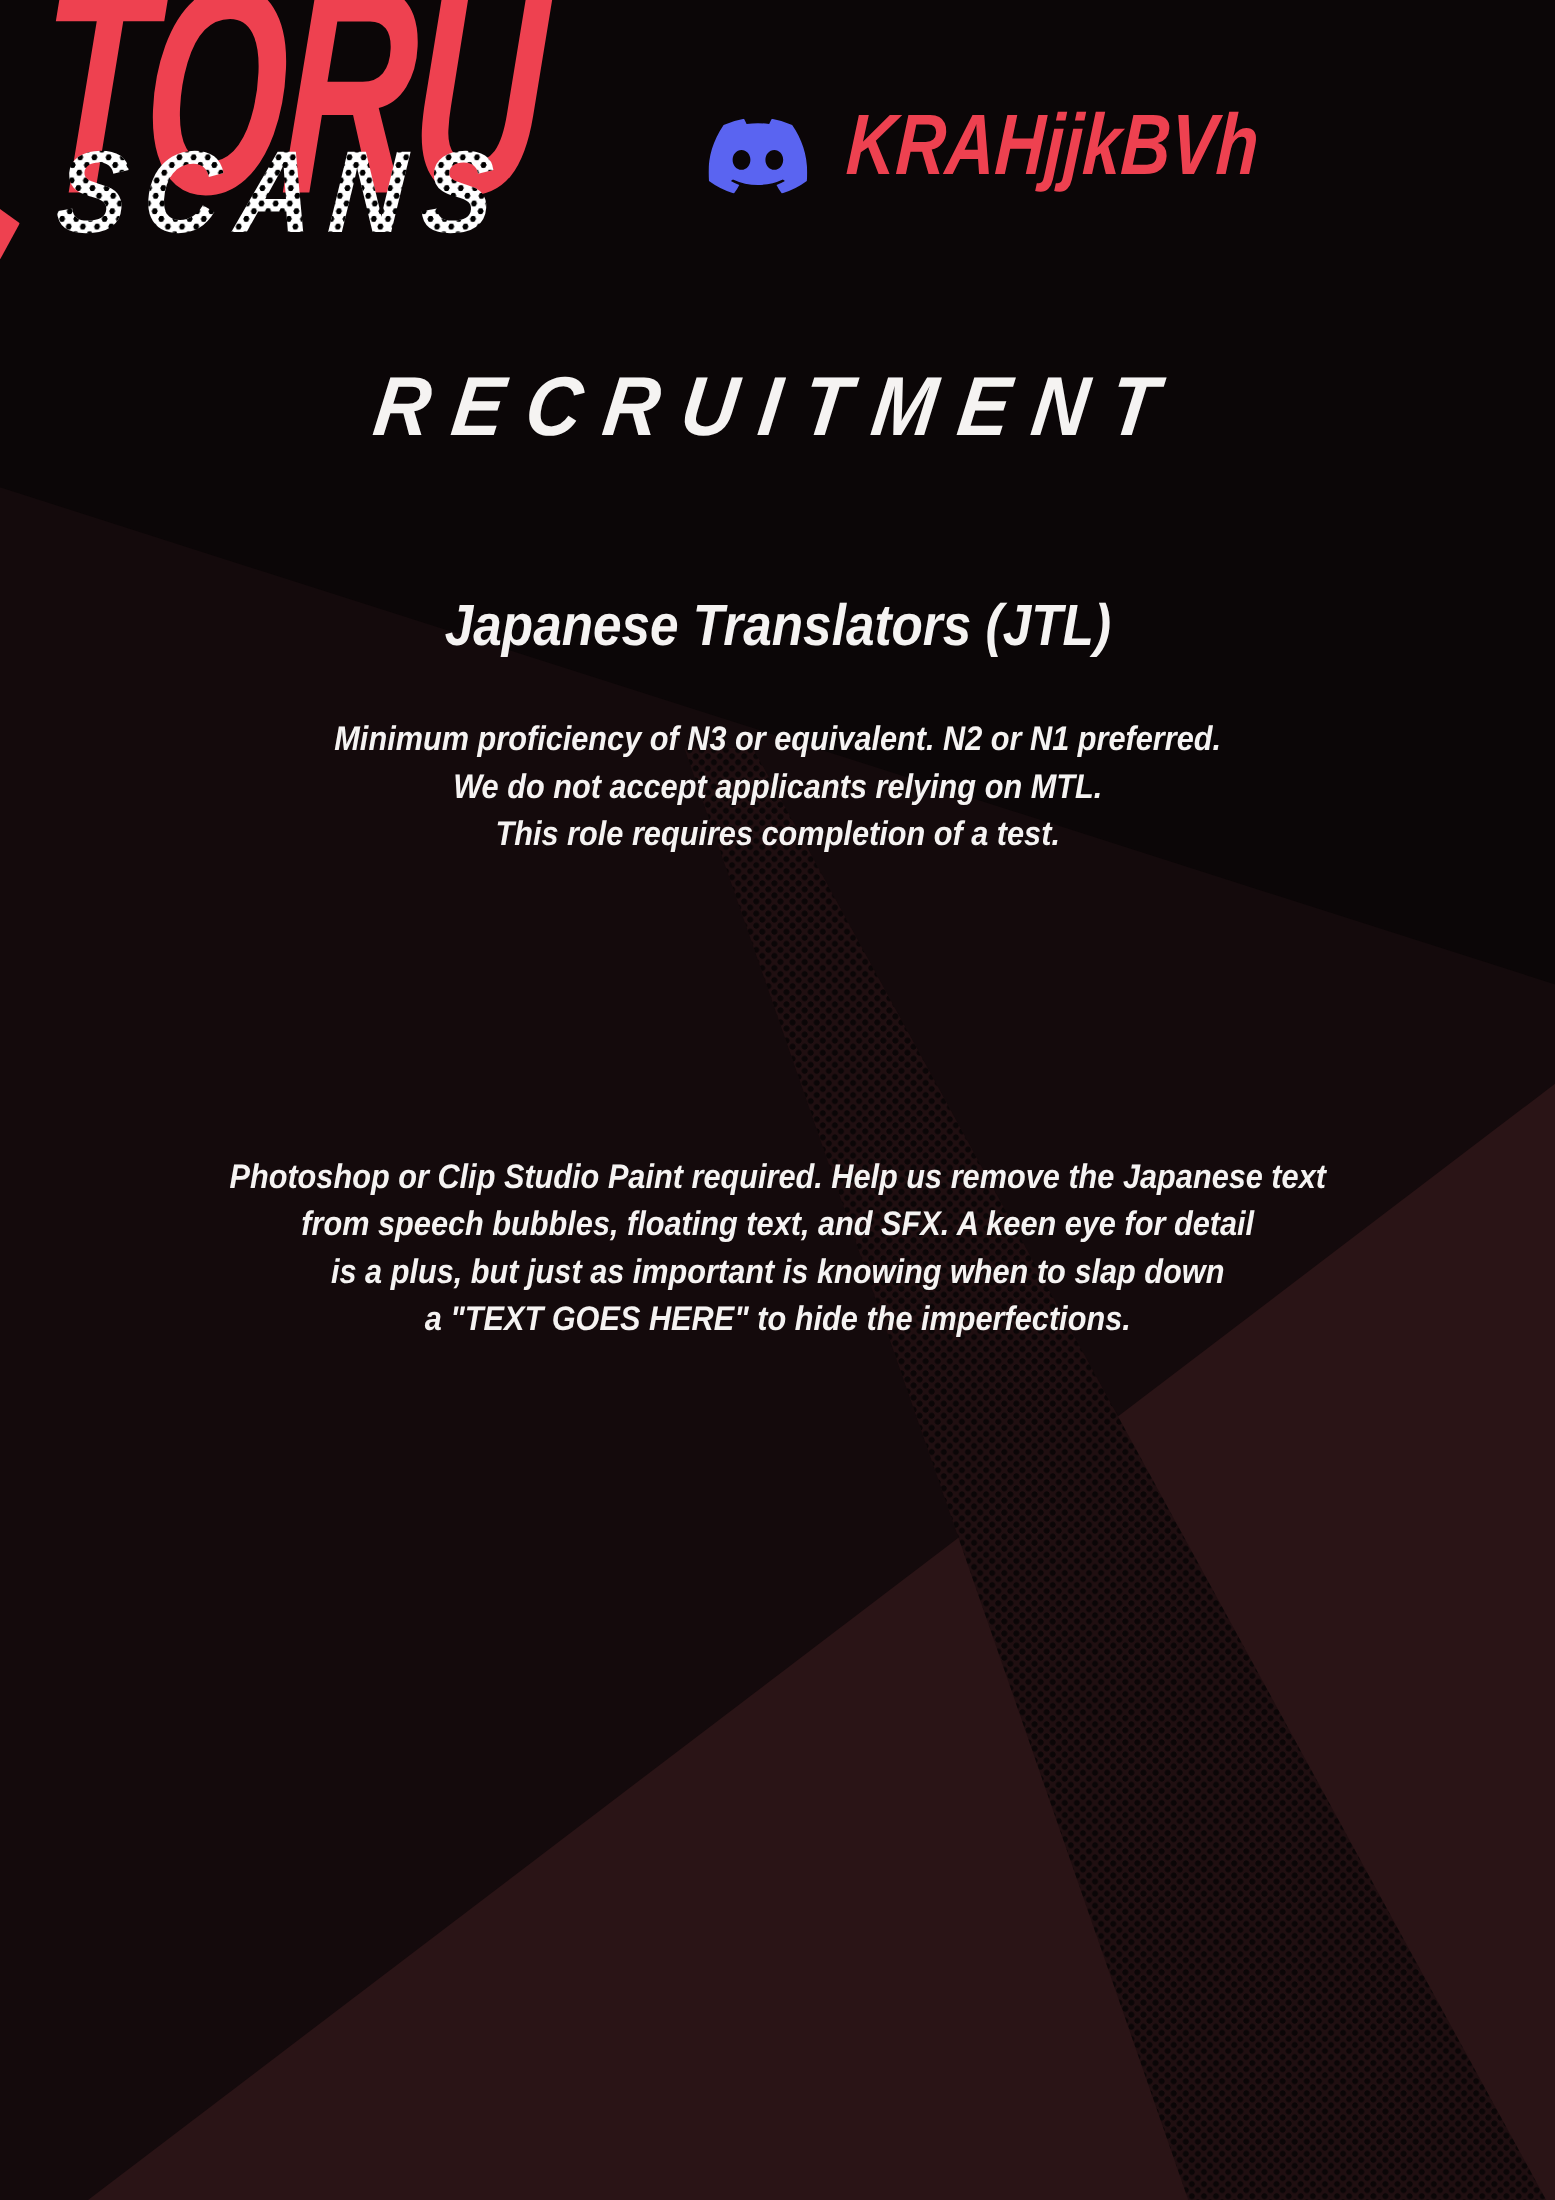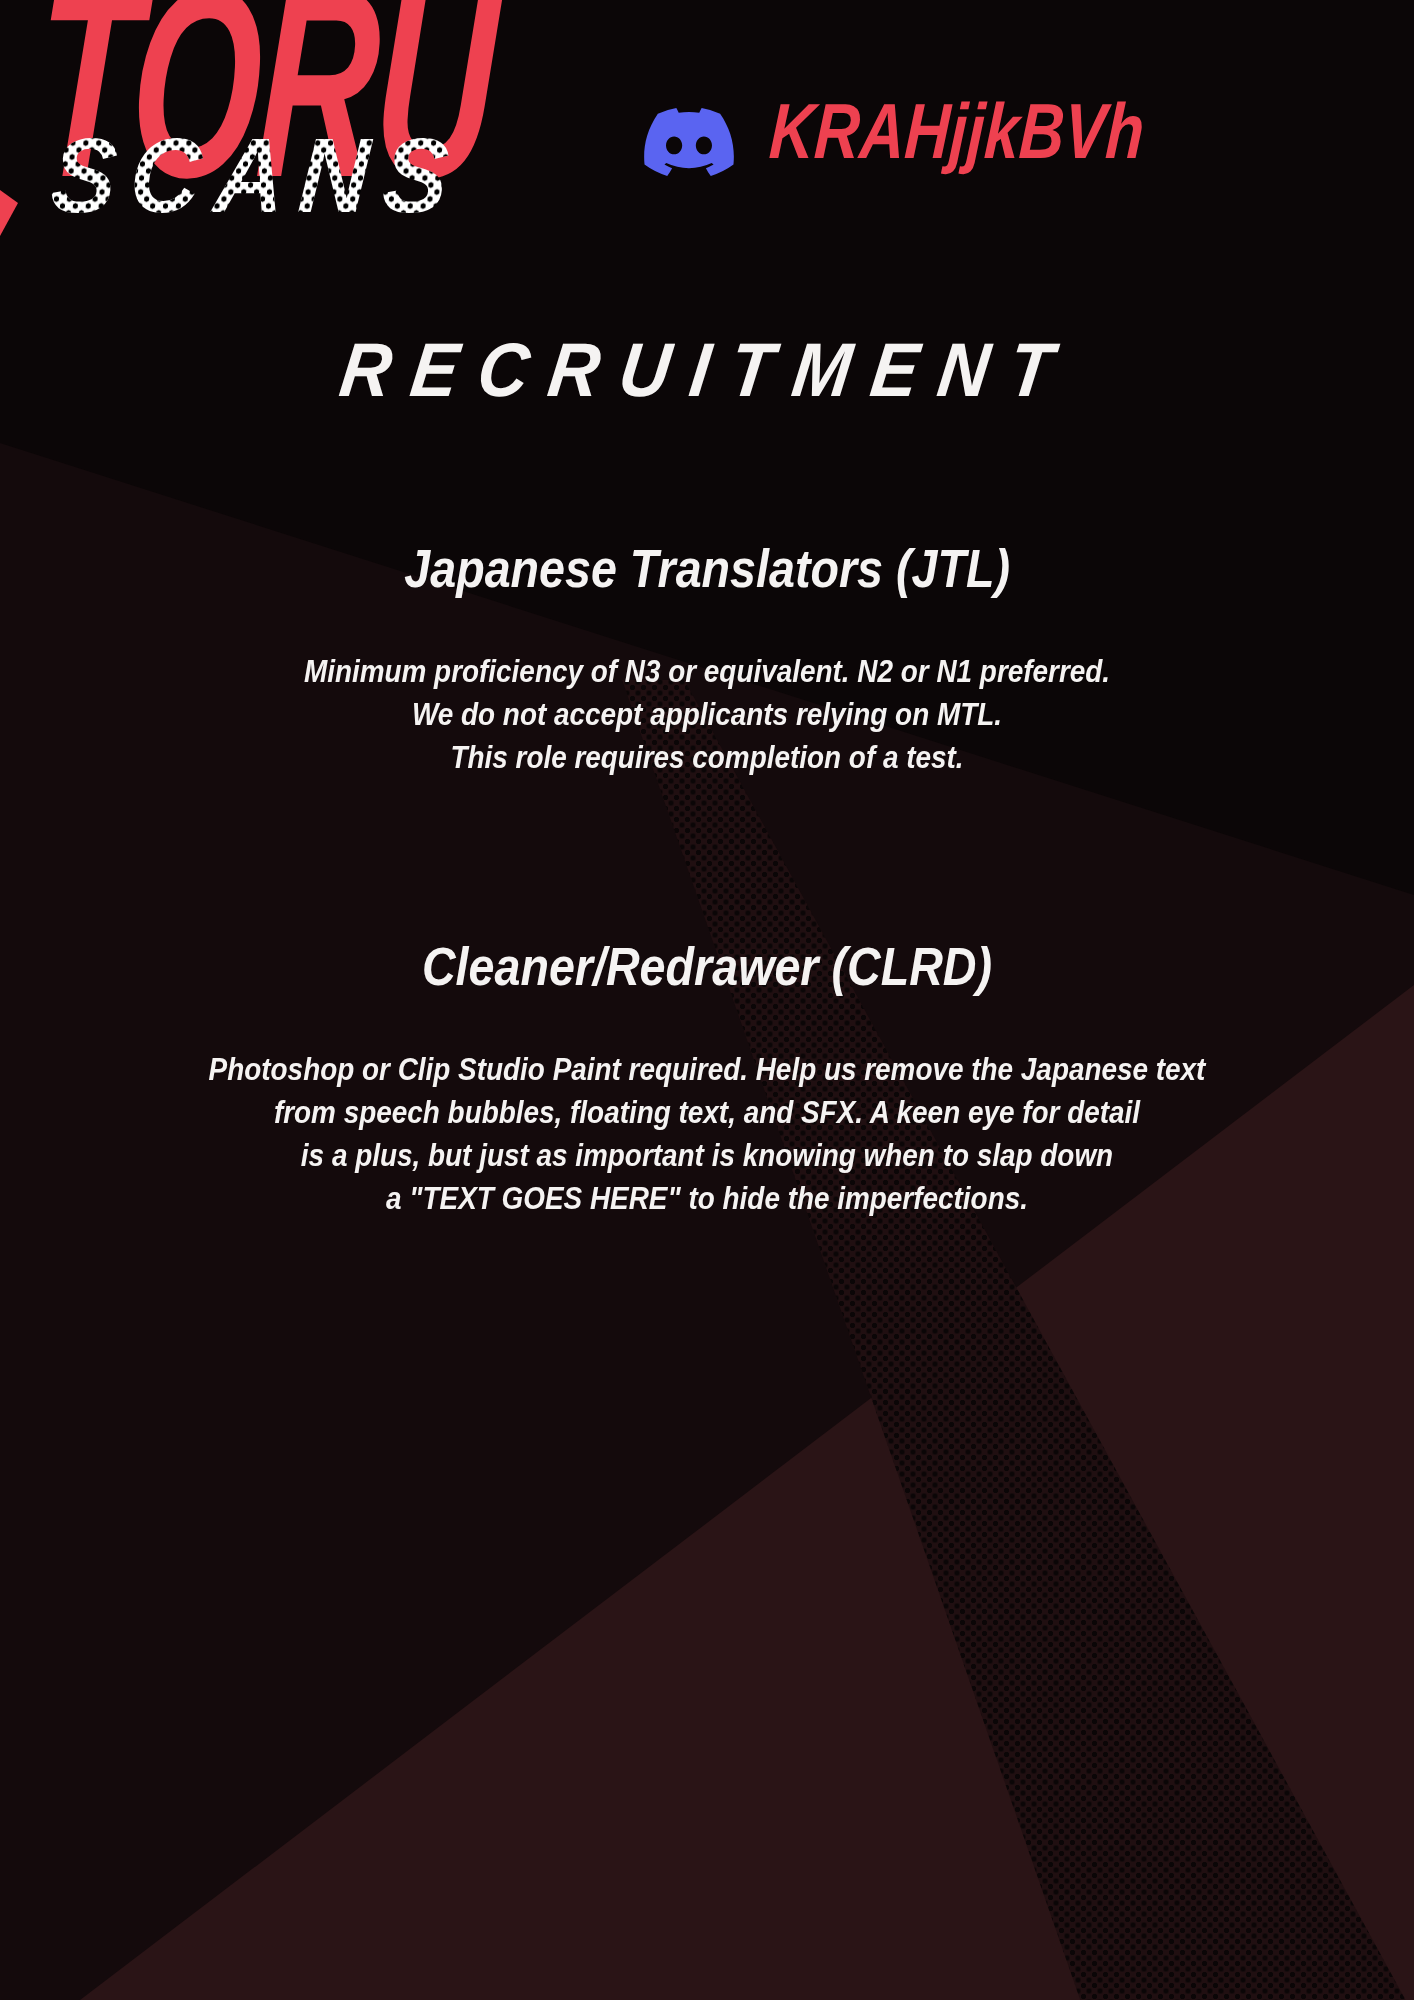--- a/index.html
+++ b/index.html
@@ -126,23 +126,20 @@
 
   <div class="sec-title t-jtl">
     <span class="cond">Japanese Translators (JTL)</span>
   </div>
   <div class="sec-body b-jtl">
     <div>Minimum proficiency of N3 or equivalent. N2 or N1 preferred.</div>
     <div>We do not accept applicants relying on MTL.</div>
     <div>This role requires completion of a test.</div>
   </div>
 
-  <div class="sec-title t-clrd">
-    <span class="cond">Cleaner/Redrawer (CLRD)</span>
-  </div>
   <div class="sec-body b-clrd">
     <div>Photoshop or Clip Studio Paint required. Help us remove the Japanese text</div>
     <div>from speech bubbles, floating text, and SFX. A keen eye for detail</div>
     <div>is a plus, but just as important is knowing when to slap down</div>
     <div>a "TEXT GOES HERE" to hide the imperfections.</div>
   </div>
 
 </div>
 
 </body></html>

